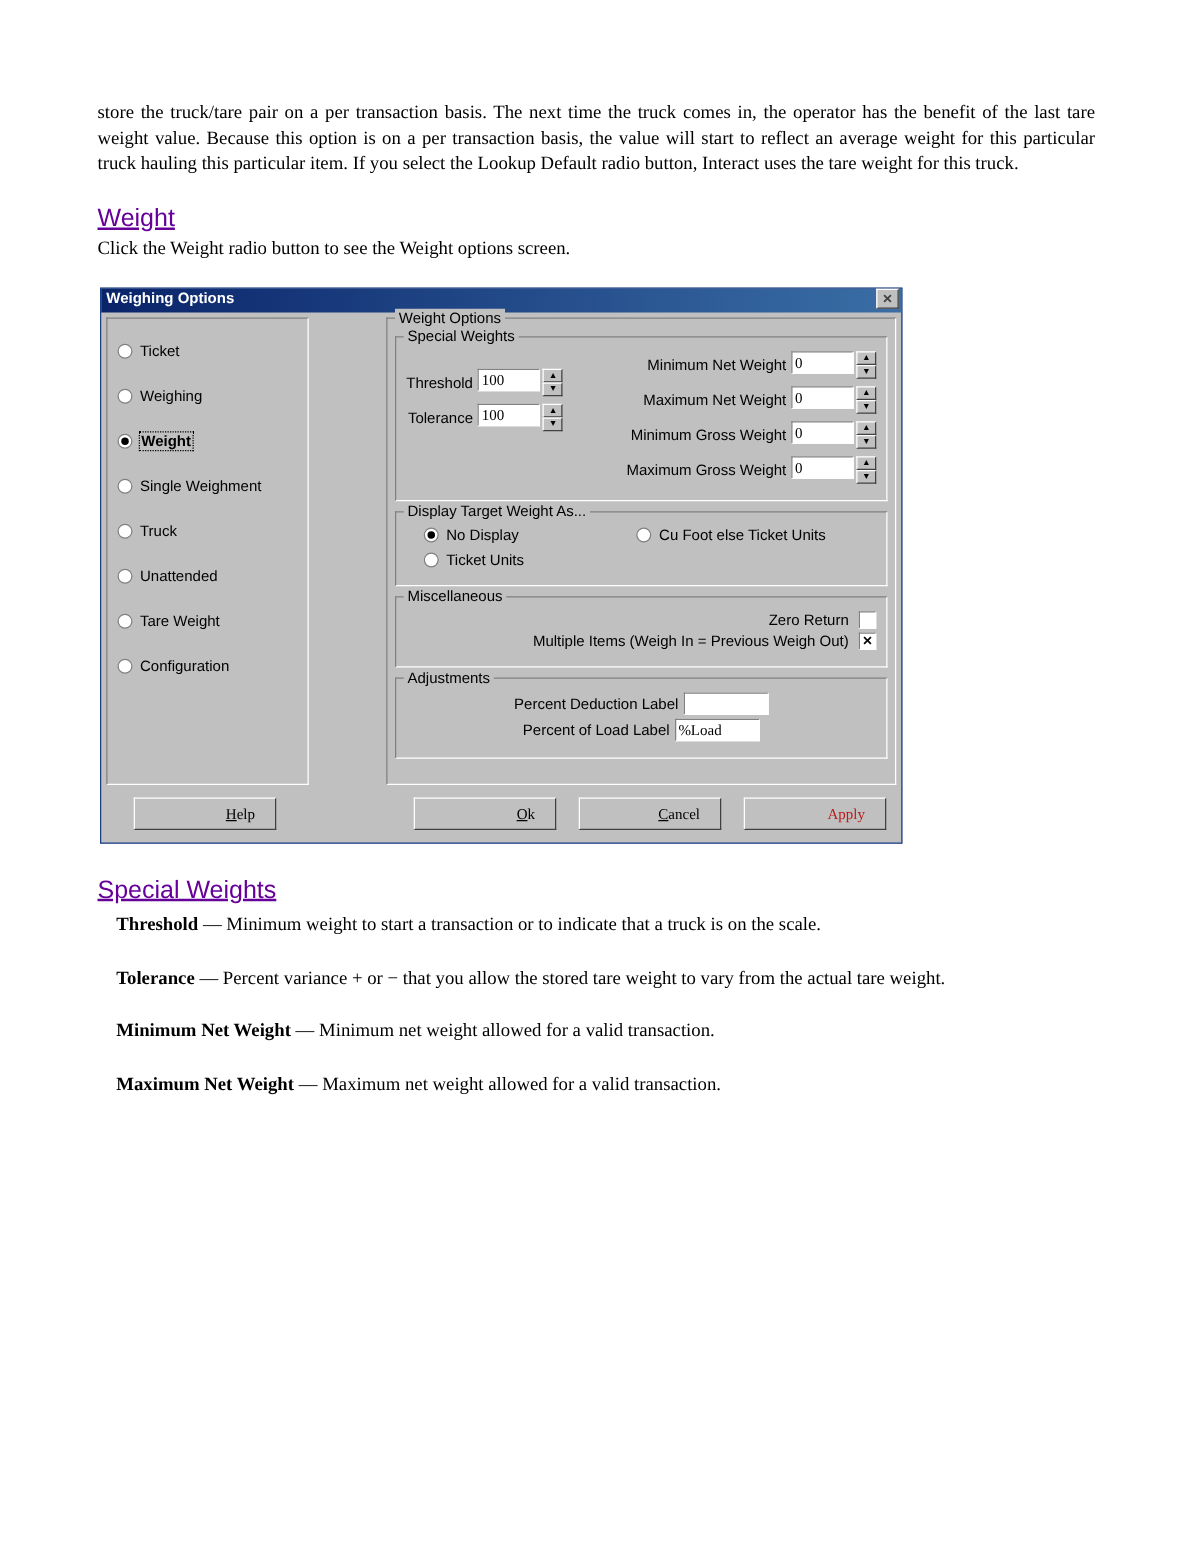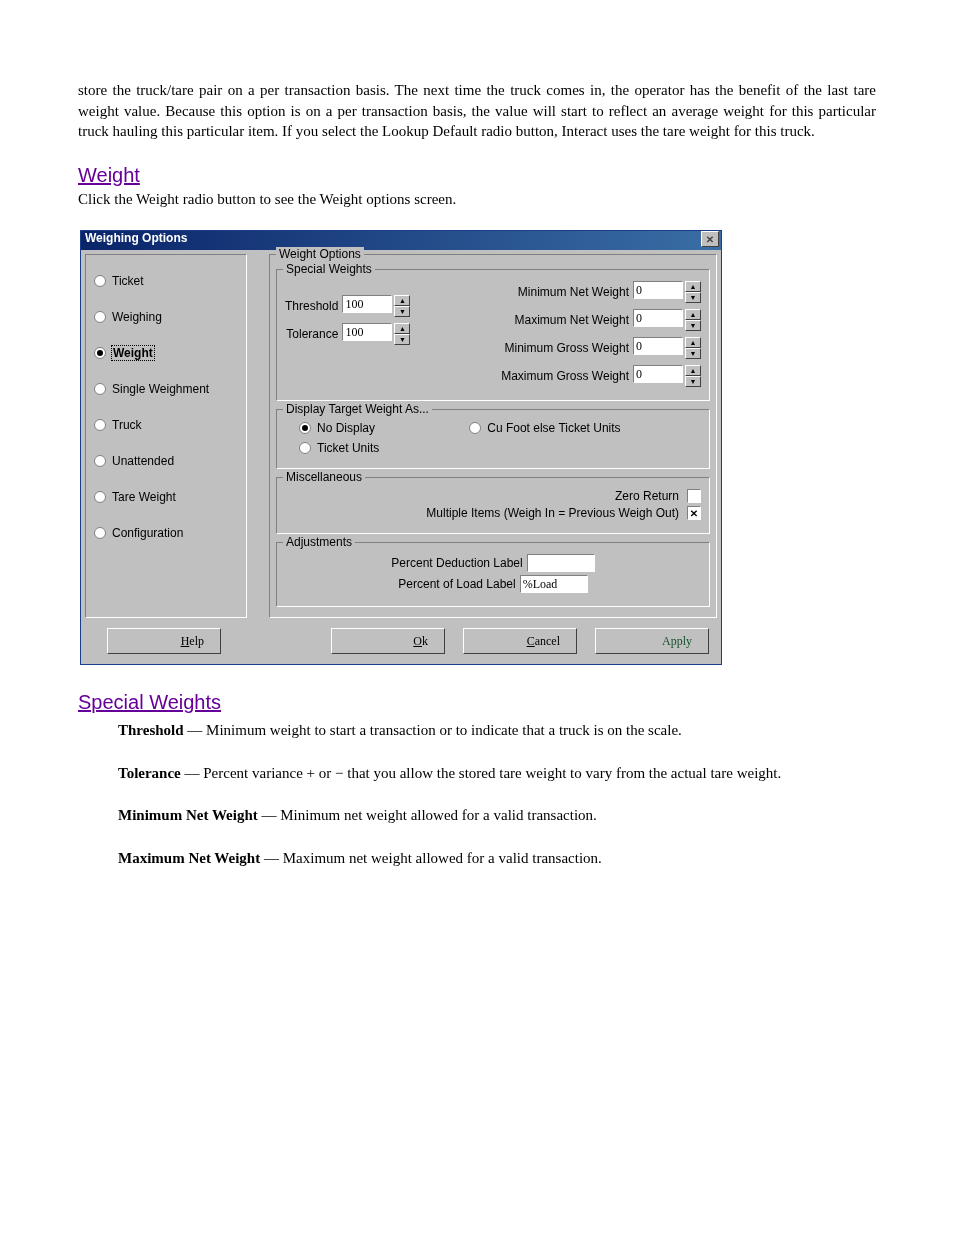--- a/index.html
+++ b/index.html
@@ -22,21 +22,21 @@
   .sidebar .opt:last-child { margin-bottom:8px; }
   .radio { width:12px; height:12px; border:1px solid #808080; border-radius:50%; background:#fff; box-sizing:border-box; display:inline-flex; align-items:center; justify-content:center; margin-right:6px; flex-shrink:0; }
   .radio.on::after { content:""; width:6px; height:6px; background:#000; border-radius:50%; }
   .opt-label { }
   .opt-label.sel { font-weight:bold; outline:1px dotted #000; padding:0 1px; }
 
   
   .main { flex:1; }
   .groupbox { position:relative; border:1px solid; border-color:#808080 #fff #fff #808080; margin:8px 0 0 0; padding:8px 8px 10px 8px; }
   .groupbox > .legend { position:absolute; top:-8px; left:6px; background:#c0c0c0; padding:0 3px; color:#000; }
-  .outer-group { border:1px solid; border-color:#808080 #fff #fff #808080; padding:6px 6px 10px 6px; position:relative; }
+  .outer-group { border:1px solid; border-color:#808080 #fff #fff #808080; padding:6px 6px 20px 6px; position:relative;margin-left:40px; }
   .outer-group > .legend { position:absolute; top:-8px; left:6px; background:#c0c0c0; padding:0 3px; }
 
   .field-row { display:flex; align-items:center; justify-content:flex-end; margin:3px 0; }
   .field-row .lbl { margin-right:4px; }
   .numbox { display:flex; align-items:stretch; }
   .numbox input { width:44px; height:16px; border:1px solid; border-color:#808080 #fff #fff #808080; background:#fff; font-family:Tahoma; font-size:12px; padding:0 2px; box-sizing:content-box; }
   .spin { display:flex; flex-direction:column; margin-left:2px; }
   .spin .btn { width:14px; height:9px; border:1px solid; border-color:#fff #404040 #404040 #fff; background:#c0c0c0; display:flex; align-items:center; justify-content:center; font-size:7px; line-height:1; }
   .two-col { display:flex; justify-content:space-between; }
   .two-col .left, .two-col .right { display:flex; flex-direction:column; }
@@ -46,21 +46,21 @@
   .target-opts .radline { display:flex; align-items:center; margin:3px 0 3px 14px; }
 
   .check { width:12px; height:12px; border:1px solid; border-color:#808080 #fff #fff #808080; background:#fff; display:inline-flex; align-items:center; justify-content:center; margin-left:4px; font-size:10px; font-weight:bold; }
 
   .txtinput { width:62px; height:16px; border:1px solid; border-color:#808080 #fff #fff #808080; background:#fff; font-family:Tahoma; font-size:12px; padding:0 2px; box-sizing:content-box; }
 
   
   .footer { display:flex; align-items:center; padding:10px 8px 0 4px; }
   .footer .spacer { flex:1; }
   .winbtn { min-width:80px; height:24px; margin-left:18px; border:1px solid; border-color:#fff #404040 #404040 #fff; background:#c0c0c0; display:inline-flex; align-items:center; justify-content:flex-end; font-family:Tahoma; font-size:12px; padding:0 16px; cursor:default; }
-  .winbtn.disabled { color:#14532d; }
+  .winbtn.disabled { color:#b91c1c; }
   .winbtn .ul { text-decoration:underline; }
 
   .centered-dlg-wrap { margin-left:2px; }
 </style>
 </head>
 <body>
 
 <div class="page">
   <p class="para">store the truck/tare pair on a per transaction basis. The next time the truck comes in, the operator has the benefit of the last tare weight value. Because this option is on a per transaction basis, the value will start to reflect an average weight for this particular truck hauling this particular item. If you select the Lookup Default radio button, Interact uses the tare weight for this truck.</p>
 
@@ -248,19 +248,19 @@
         <span class="winbtn disabled">
               <span>Apply</span>
             </span>
       </div>
     </div>
   </div>
   </div>
 
   <div class="section-heading">Special Weights</div>
 
-  <div style="margin-left:40px;">
+  <div style="margin-left:15px;">
     <p class="para"><b>Threshold</b> — <span>Minimum weight to start a transaction or to indicate that a truck is on the scale.</span></p>
     <p class="para"><b>Tolerance</b> — <span>Percent variance + or − that you allow the stored tare weight to vary from the actual tare weight.</span></p>
     <p class="para"><b>Minimum Net Weight</b> — <span>Minimum net weight allowed for a valid transaction.</span></p>
     <p class="para"><b>Maximum Net Weight</b> — <span>Maximum net weight allowed for a valid transaction.</span></p>
   </div>
 </div>
 
 </body></html>

